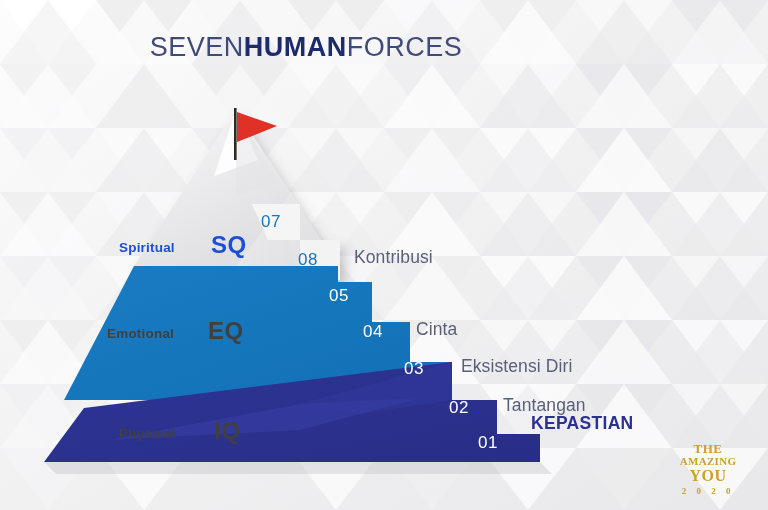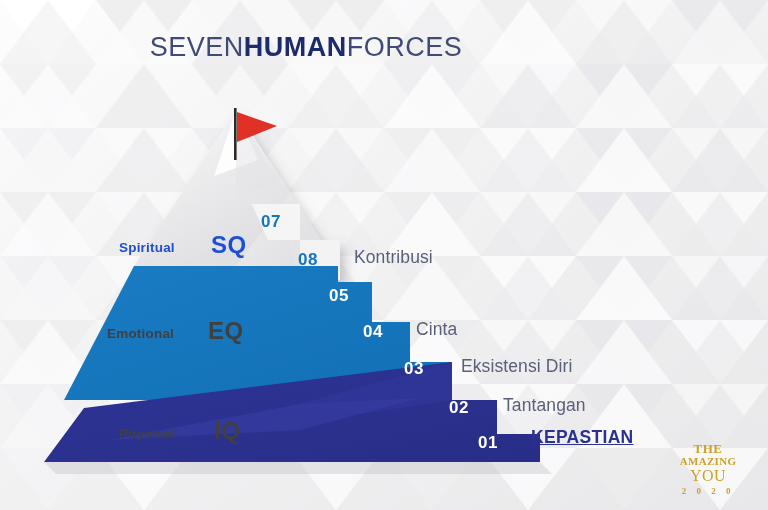--- a/index.html
+++ b/index.html
@@ -27,35 +27,35 @@
   .pyramid svg{display:block;width:768px;height:510px;}
 
   
   .lbl{position:absolute;white-space:nowrap;line-height:1;}
 
   .tier-name{font-weight:700;font-size:13.5px;letter-spacing:.2px;}
   .tier-abbr{font-weight:700;font-size:24px;letter-spacing:.5px;}
   .tier-white{color:#404040;}
   .tier-blue{color:#1d4ed8;}
 
-  .num{font-weight:700;font-size:17px;letter-spacing:.5px;text-align:center;}
+  .num{font-weight:400;font-size:17px;letter-spacing:.5px;text-align:center;}
   .num-white{color:#ffffff;}
   .num-blue{color:#1476bc;}
 
   .desc{font-weight:400;font-size:17.5px;color:#5a5f7a;letter-spacing:.1px;}
   .desc-strong{font-weight:700;font-size:17.5px;color:#2b3190;letter-spacing:.3px;}
 
   
   .logo{
     position:absolute;right:14px;bottom:14px;width:92px;text-align:center;
     font-family:"Liberation Serif", serif;color:#c9a227;line-height:1;
   }
   .logo .l1{font-size:13px;font-weight:700;letter-spacing:.5px;}
   .logo .l2{font-size:11px;font-weight:700;letter-spacing:.3px;margin-top:1px;}
-  .logo .l3{font-size:16px;font-weight:400;letter-spacing:.5px;margin-top:1px;}
+  .logo .l3{font-size:16px;font-weight:700;letter-spacing:.5px;margin-top:1px;}
   .logo .l4{font-size:9px;font-weight:700;letter-spacing:4px;margin-top:3px;}
 </style>
 </head>
 <body>
 
 <div id="stage">
 
   <div class="bg">
     <svg viewBox="0 0 768 510" preserveAspectRatio="none">
       <defs>
@@ -291,21 +291,21 @@
   <div class="lbl num num-white" style="left:363px;top:323px;">04</div>
   <div class="lbl desc" style="left:416px;top:321px;">Cinta</div>
 
   <div class="lbl num num-white" style="left:404px;top:360px;">03</div>
   <div class="lbl desc" style="left:461px;top:358px;">Eksistensi Diri</div>
 
   <div class="lbl num num-white" style="left:449px;top:399px;">02</div>
   <div class="lbl desc" style="left:503px;top:397px;">Tantangan</div>
 
   <div class="lbl num num-white" style="left:478px;top:434px;">01</div>
-  <div class="lbl desc-strong" style="left:531px;top:429px;text-decoration:underline;">KEPASTIAN</div>
+  <div class="lbl desc-strong" style="left:531px;top:415px;">KEPASTIAN</div>
 
   <div class="logo">
     <div class="l1">THE</div>
     <div class="l2">AMAZING</div>
     <div class="l3">YOU</div>
     <div class="l4">2 0 2 0</div>
   </div>
 
 </div>
 

